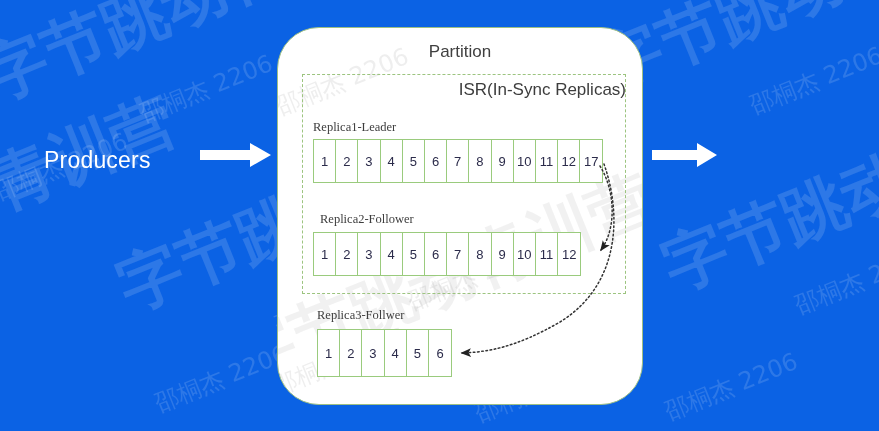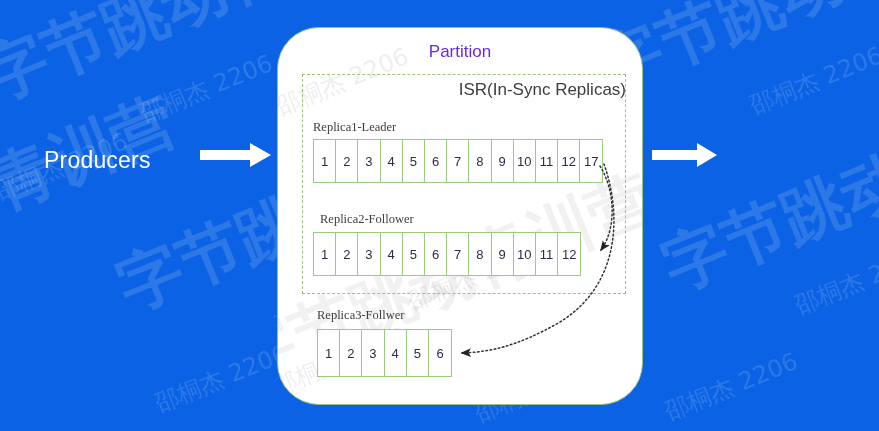--- a/index.html
+++ b/index.html
@@ -51,21 +51,21 @@
     border:1px solid #9DBF84;
     border-radius:42px;
     box-sizing:border-box;
     overflow:hidden;
   }
   .panel-title{
     position:absolute;
     left:0;top:14px;width:100%;
     text-align:center;
     font-size:17px;
-    color:#6d28d9;
+    color:#404040;
     font-family:"Liberation Sans", sans-serif;
   }
 
   
   .isr-box{
     position:absolute;
     left:302px;top:74px;
     width:324px;height:220px;
     border:1.5px dashed #9CC47F;
     box-sizing:border-box;

